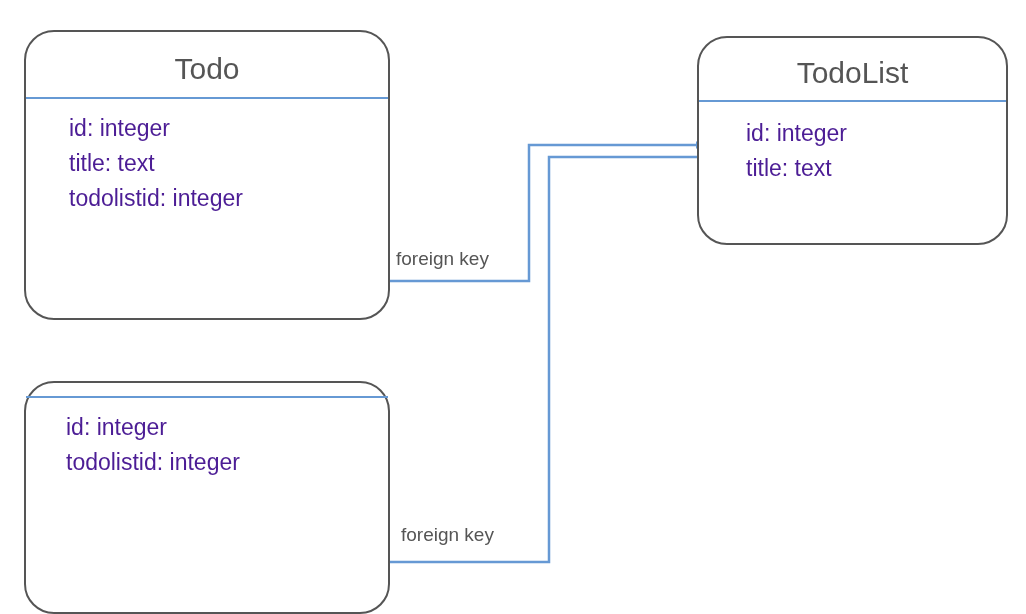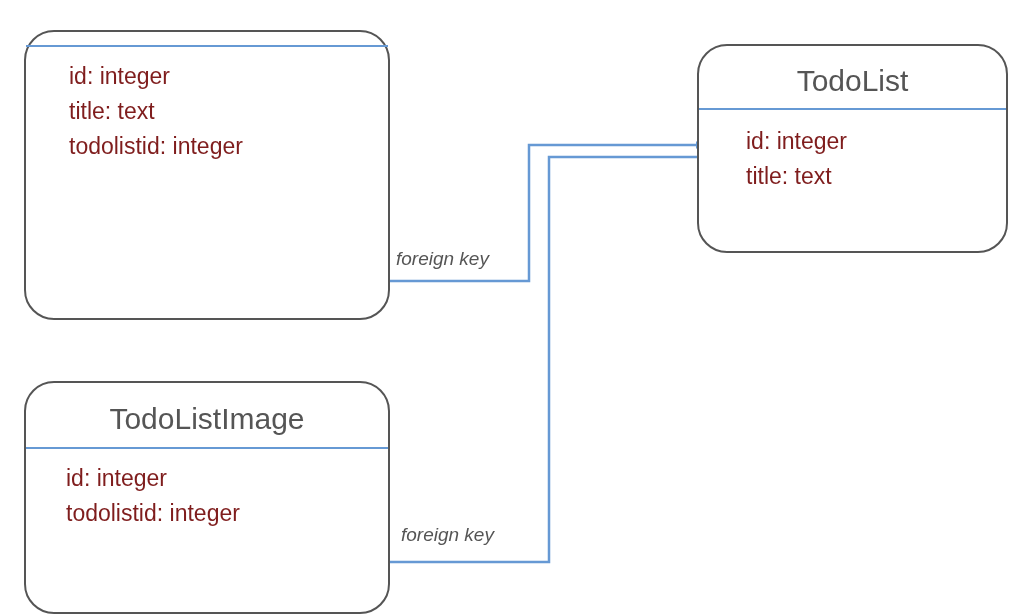--- a/index.html
+++ b/index.html
@@ -35,36 +35,36 @@
     white-space: nowrap;
   }
   .entity-divider {
     height: 0;
     border-top: 2.5px solid #6699d4;
   }
   .entity-attrs {
     list-style: none;
     margin: 0;
     padding: 0;
-    color: #7f1d1d;
+    color: #4c1d95;
     font-size: 23px;
   }
   .entity-attrs li {
     white-space: nowrap;
     line-height: 35px;
   }
 
   
   #entity-todo { left: 24px; top: 30px; width: 366px; height: 290px; }
   #entity-todo .entity-title { margin-top: 22px; }
   #entity-todo .entity-divider { margin-top: 13px; }
   #entity-todo .entity-attrs { margin-top: 12px; padding-left: 43px; }
 
   
-  #entity-todolist { left: 697px; top: 44px; width: 311px; height: 209px; }
+  #entity-todolist { left: 697px; top: 36px; width: 311px; height: 209px; }
   #entity-todolist .entity-title { margin-top: 20px; }
   #entity-todolist .entity-divider { margin-top: 12px; }
   #entity-todolist .entity-attrs { margin-top: 14px; padding-left: 47px; }
 
   
   #entity-todolistimage { left: 24px; top: 381px; width: 366px; height: 233px; }
   #entity-todolistimage .entity-title { margin-top: 21px; }
   #entity-todolistimage .entity-divider { margin-top: 13px; }
   #entity-todolistimage .entity-attrs { margin-top: 12px; padding-left: 40px; }
 
@@ -76,21 +76,20 @@
     width: 1026px;
     height: 614px;
     pointer-events: none;
   }
 
   
   .edge-label {
     position: absolute;
     color: #555555;
     font-size: 19px;
-    font-style: italic;
     white-space: nowrap;
   }
   #label-fk-todo { left: 396px; top: 248px; }
   #label-fk-todolistimage { left: 401px; top: 524px; }
 </style>
 </head>
 <body>
 
 <div id="canvas">
 
@@ -100,39 +99,39 @@
         <path d="M0,0 L9,4 L0,8 Z" fill="#6699d4"></path>
       </marker>
     </defs>
 
     <path d="M340,281 L529,281 L529,145 L704,145" fill="none" stroke="#6699d4" stroke-width="2.5" marker-end="url(#arrowhead)"></path>
 
     <path d="M330,562 L549,562 L549,157 L724,157" fill="none" stroke="#6699d4" stroke-width="2.5" marker-end="url(#arrowhead)"></path>
   </svg>
 
   <div class="entity" id="entity-todo">
+    <div class="entity-title">Todo</div>
     <div class="entity-divider"></div>
     <ul class="entity-attrs">
       <li>id: integer</li>
       <li>title: text</li>
       <li>todolistid: integer</li>
     </ul>
   </div>
 
   <div class="entity" id="entity-todolist">
     <div class="entity-title">TodoList</div>
     <div class="entity-divider"></div>
     <ul class="entity-attrs">
       <li>id: integer</li>
       <li>title: text</li>
     </ul>
   </div>
 
   <div class="entity" id="entity-todolistimage">
-    <div class="entity-title">TodoListImage</div>
     <div class="entity-divider"></div>
     <ul class="entity-attrs">
       <li>id: integer</li>
       <li>todolistid: integer</li>
     </ul>
   </div>
 
   <div class="edge-label" id="label-fk-todo">foreign key</div>
 
   <div class="edge-label" id="label-fk-todolistimage">foreign key</div>

